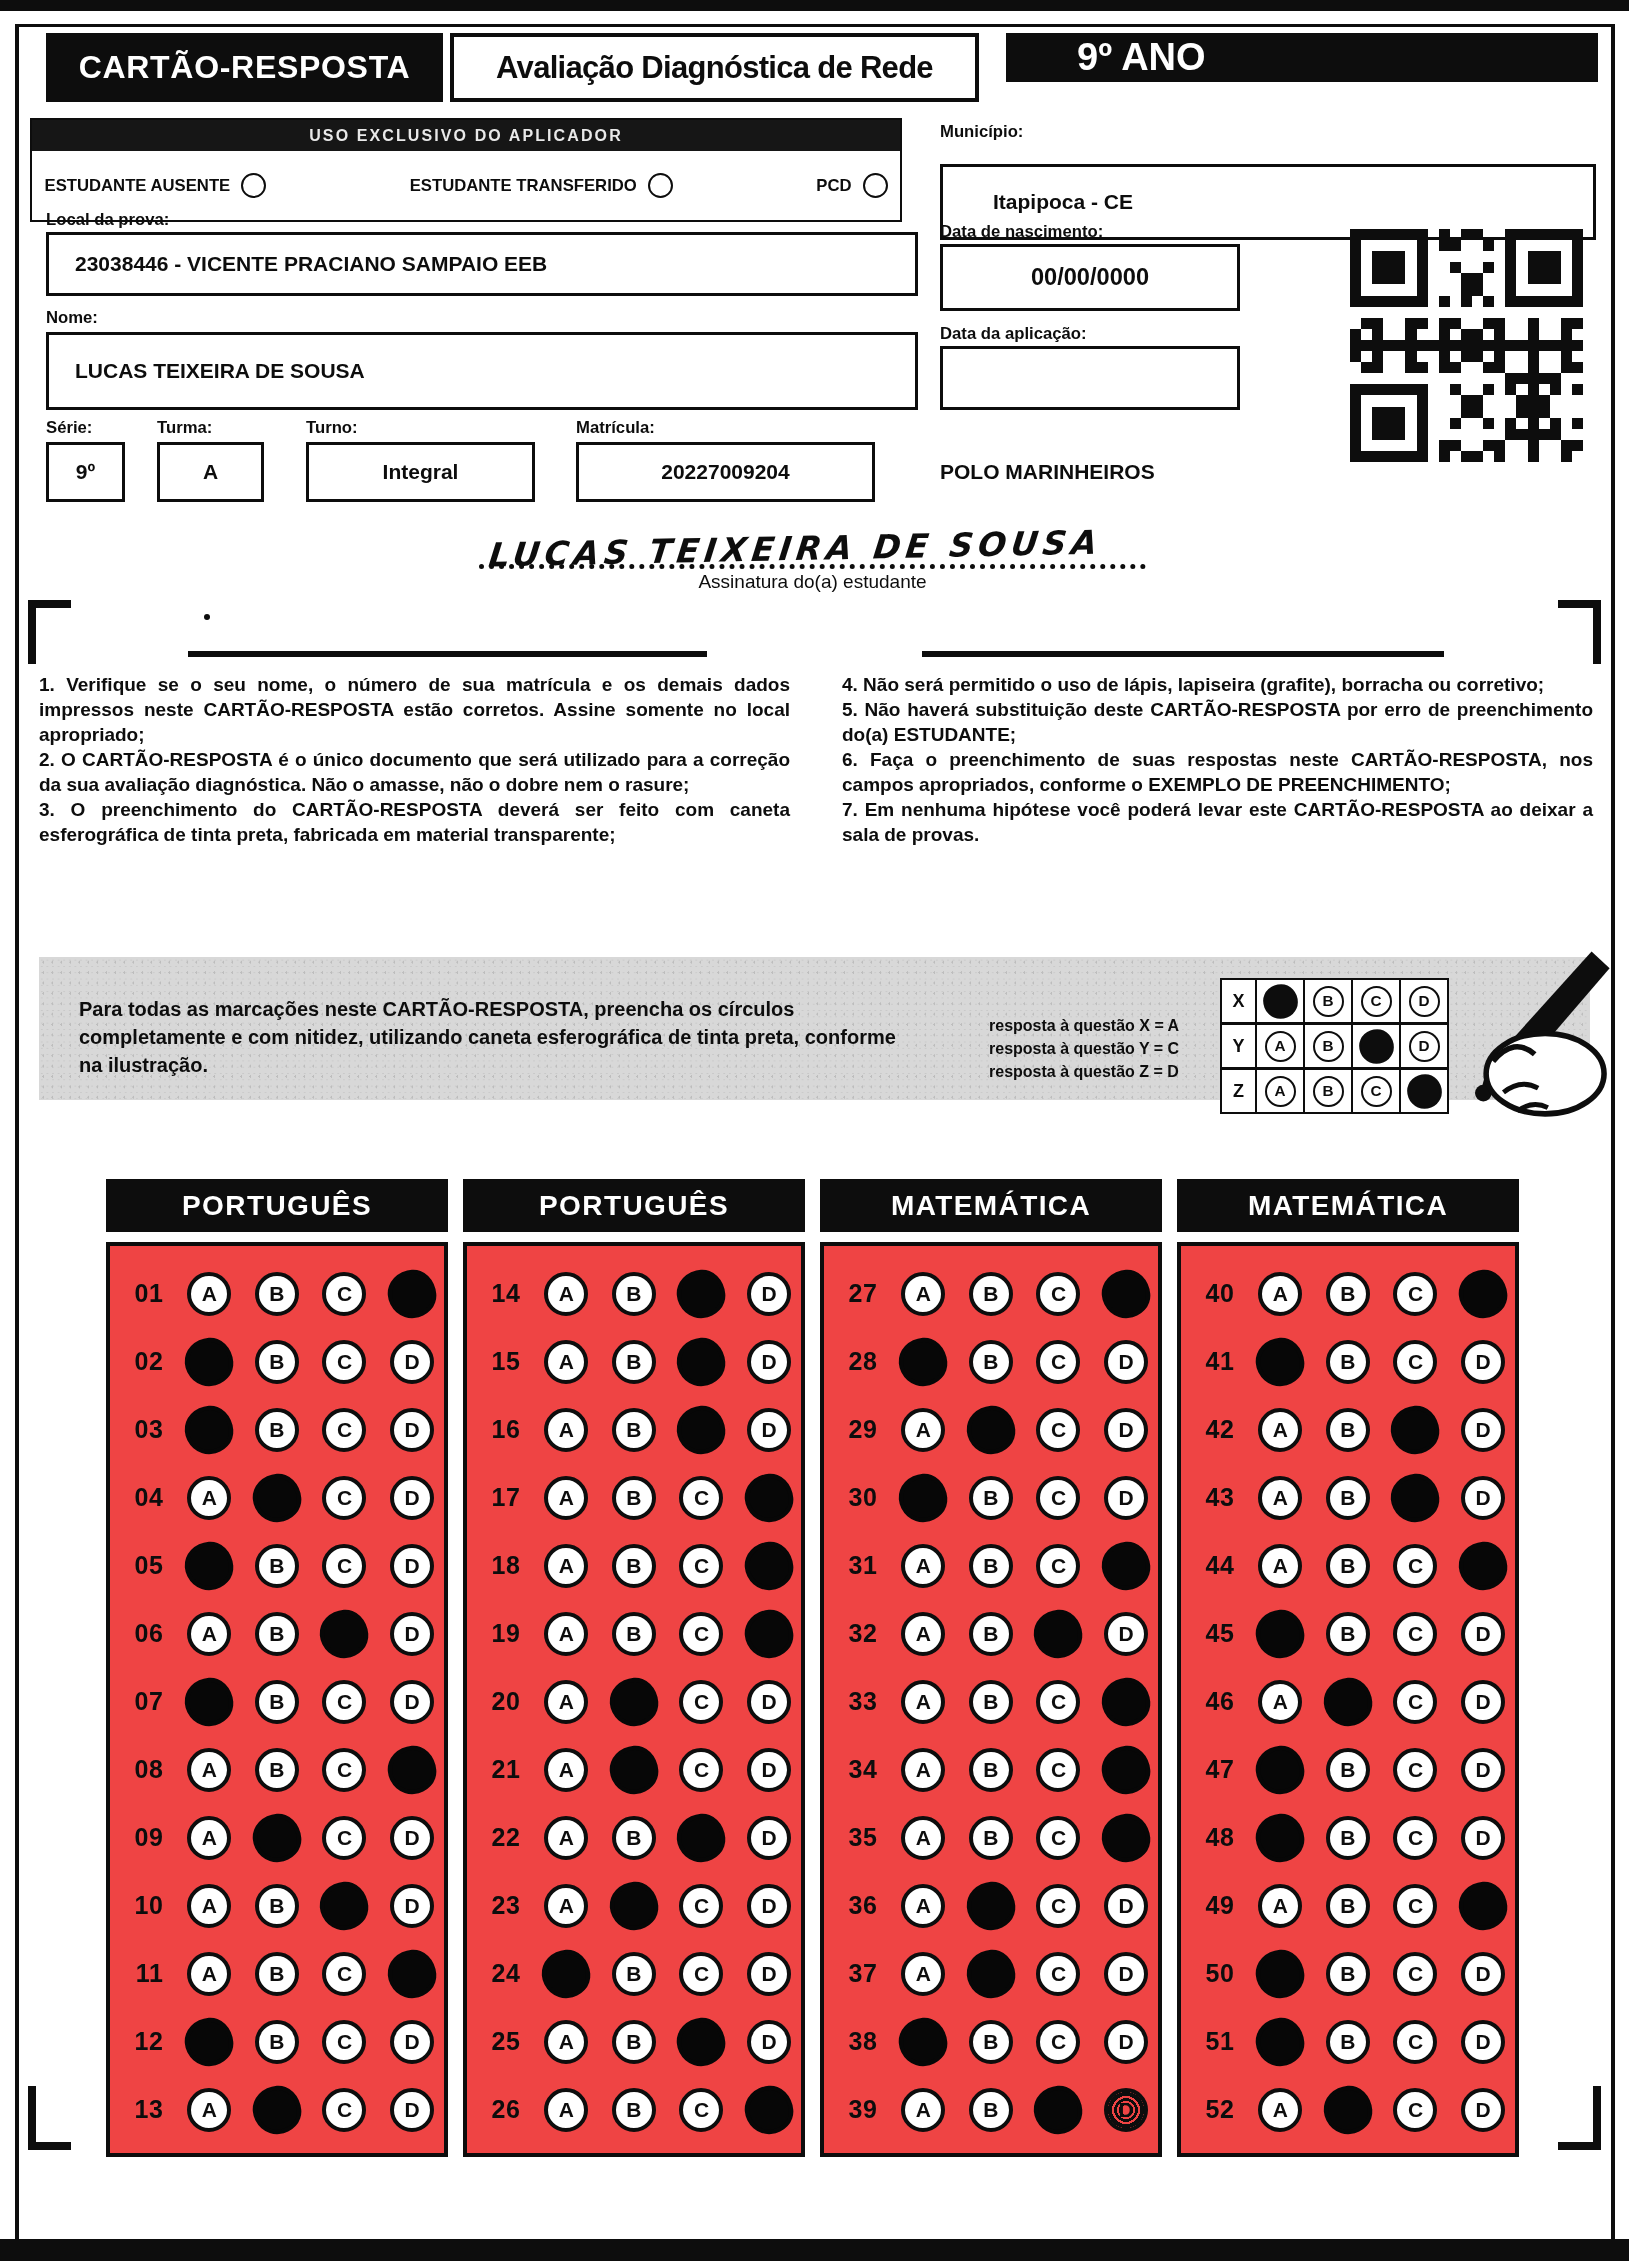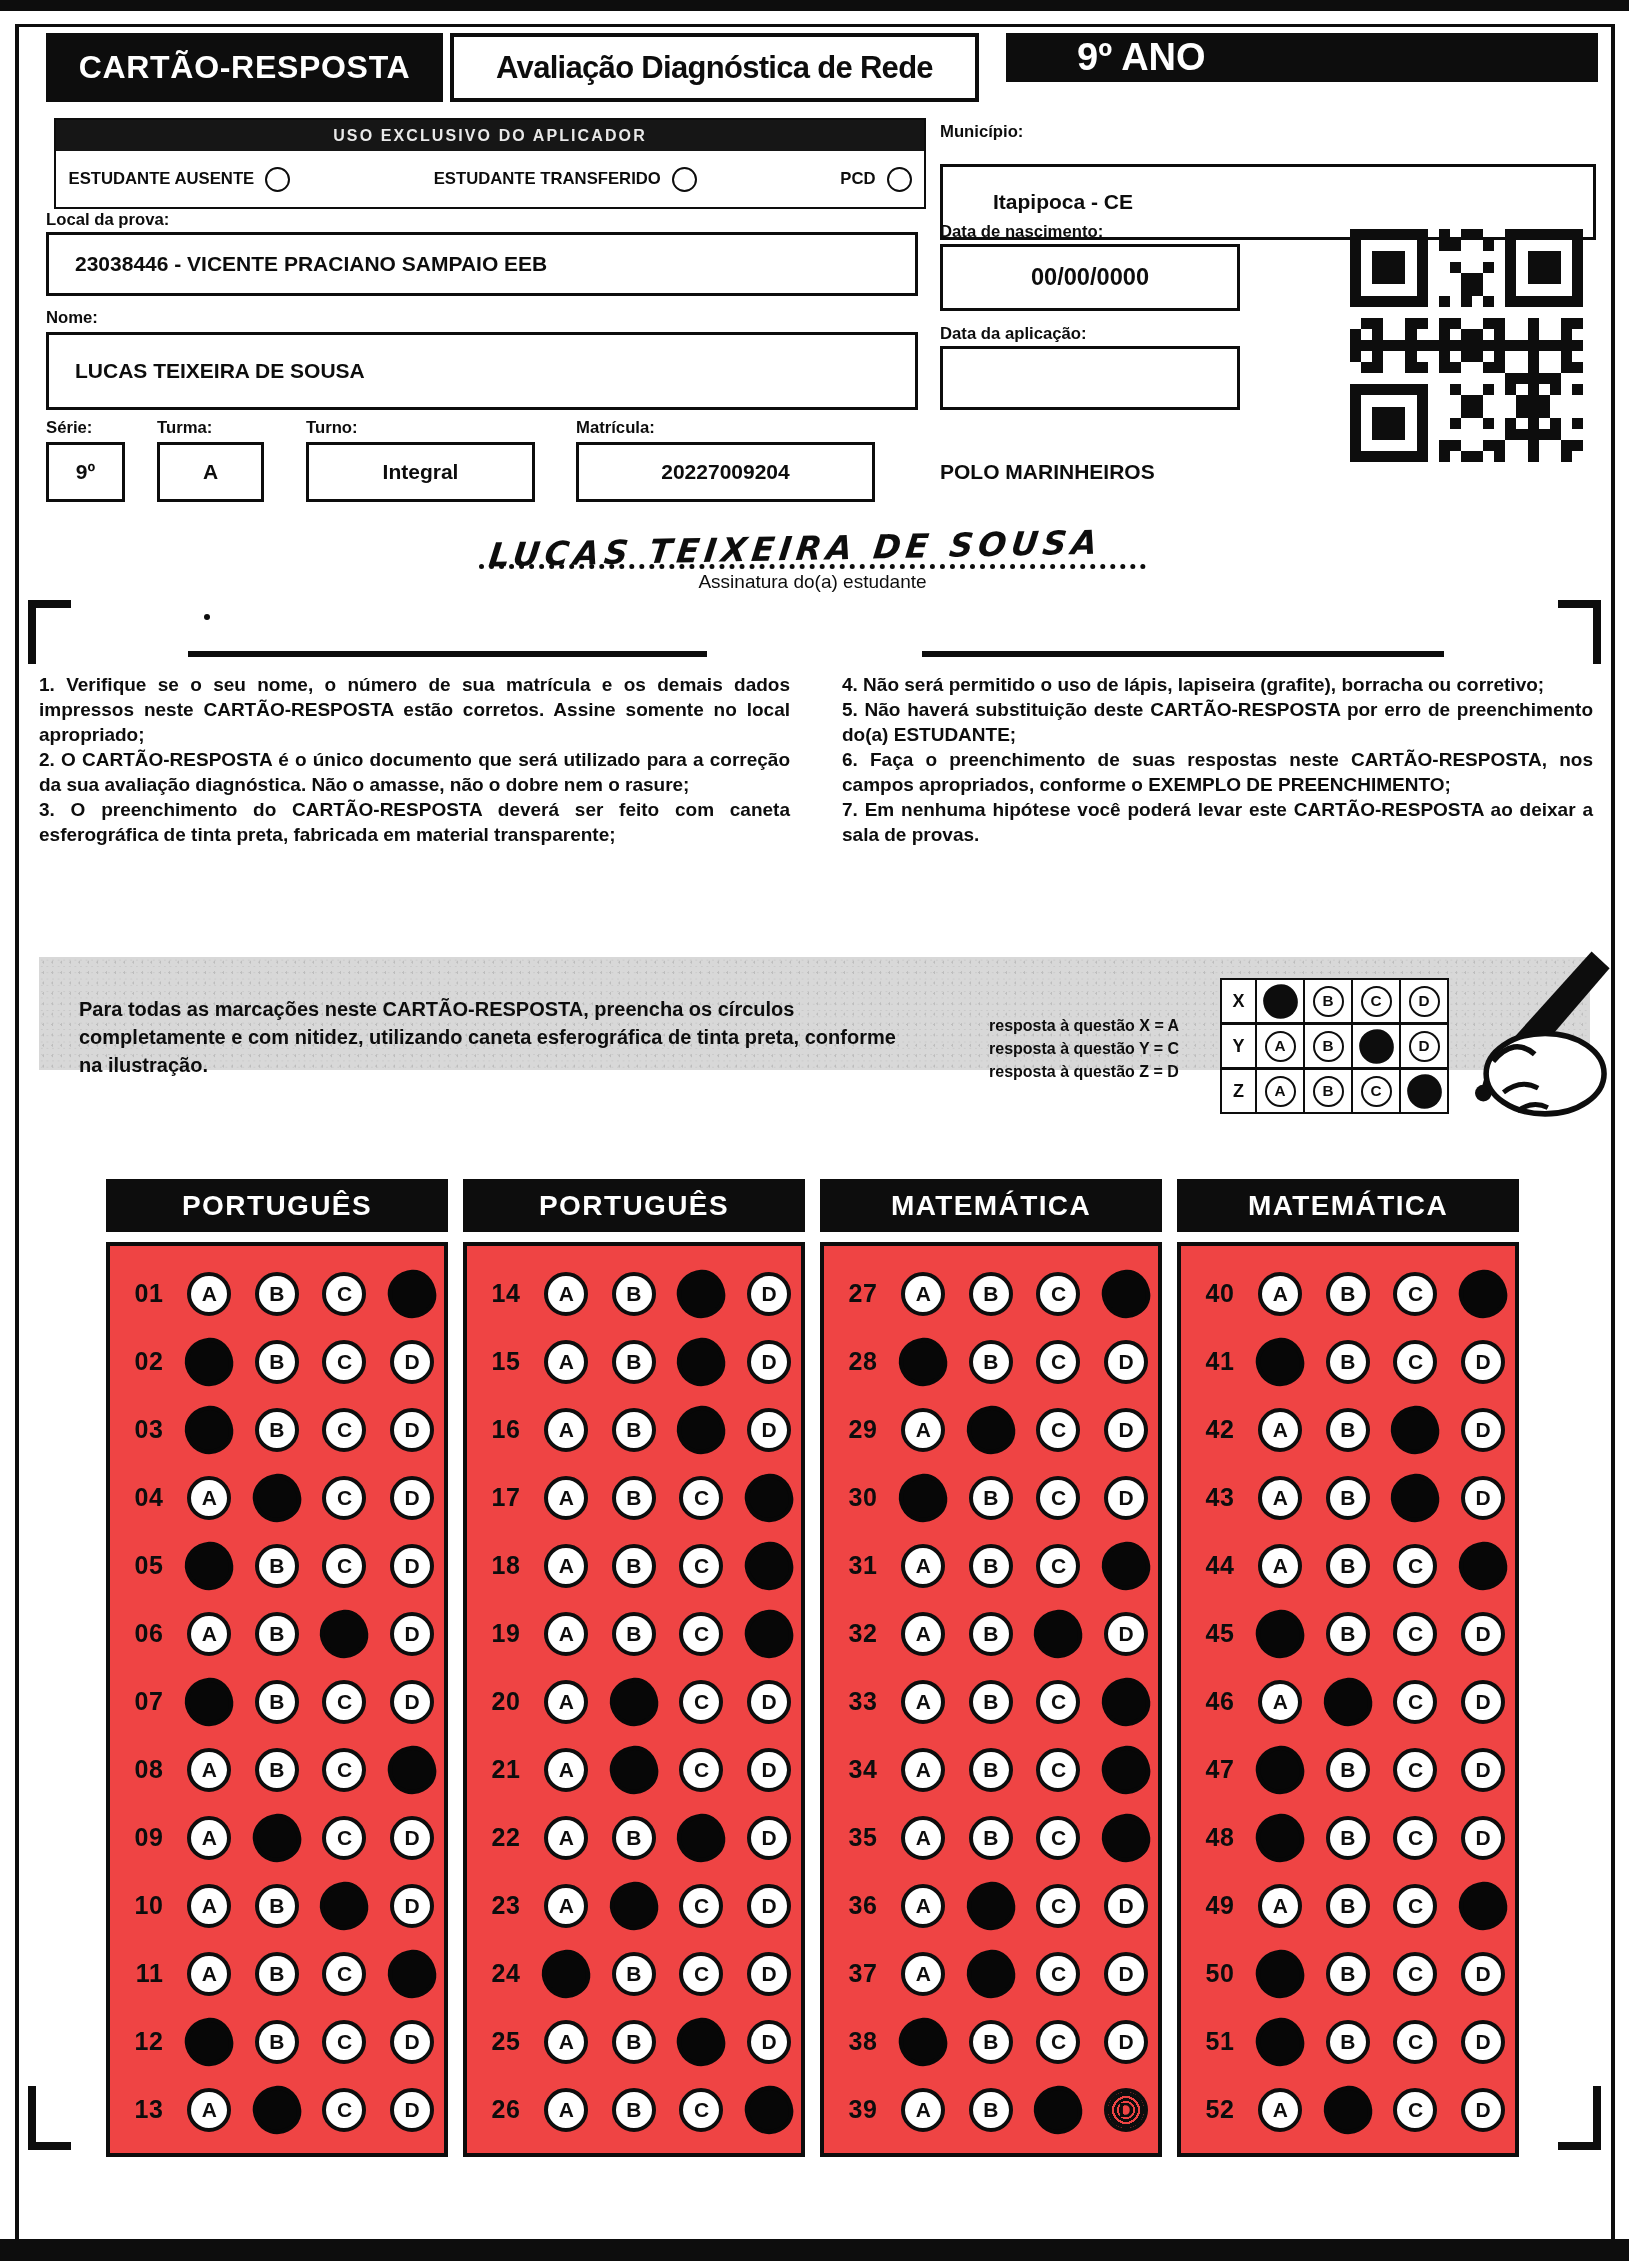--- a/index.html
+++ b/index.html
@@ -12,21 +12,21 @@
   .bottombar{left:0;top:2239px;width:1629px;height:22px;}
   .frameline-top{left:15.3px;top:23.6px;width:1599px;height:3.5px;}
   .frameline-left{left:15.3px;top:23.6px;width:3.5px;height:2215px;}
   .frameline-right{left:1611px;top:23.6px;width:3.5px;height:2215px;}
   
   .hdr-black{background:#0d0d0d;color:#fff;display:flex;align-items:center;justify-content:center;font-weight:bold;}
   .hdr-card{left:46px;top:33px;width:397px;height:69px;font-size:32px;letter-spacing:0.7px;}
   .hdr-assess{left:450px;top:33px;width:529px;height:69px;background:#fff;border:4.9px solid #0d0d0d;box-sizing:border-box;display:flex;align-items:center;justify-content:center;font-weight:bold;font-size:31px;letter-spacing:-0.7px;}
   .hdr-grade{left:1006px;top:33px;width:592px;height:49px;justify-content:flex-start;padding-left:71px;font-size:38px;box-sizing:border-box;}
   
-  .app-box{left:54px;top:118px;width:872px;height:91px;border:2.8px solid #0d0d0d;box-sizing:border-box;}
+  .app-box{left:30px;top:118px;width:872px;height:104px;border:2.8px solid #0d0d0d;box-sizing:border-box;}
   .app-bar{position:absolute;left:0;top:0;width:100%;height:31px;background:#0d0d0d;color:#e9e9e9;display:flex;align-items:center;justify-content:center;font-weight:bold;font-size:16px;letter-spacing:2.1px;opacity:.96;}
   .app-opts{position:absolute;left:12.5px;right:12.5px;top:31px;bottom:0;display:flex;align-items:center;justify-content:space-between;}
   .app-opt{display:flex;align-items:center;gap:11px;}
   .app-opt-label{font-weight:bold;font-size:16.7px;}
   .app-circle{width:21px;height:21px;border:2.1px solid #0d0d0d;border-radius:50%;display:inline-block;}
   
   .flabel{font-weight:bold;font-size:16.7px;}
   .fbox{border:3.5px solid #0d0d0d;box-sizing:border-box;display:flex;align-items:center;font-weight:bold;font-size:21px;}
   .lbl-local{left:46px;top:210px;}
   .box-local{left:46px;top:232px;width:872px;height:64px;padding-left:26px;}
@@ -54,21 +54,21 @@
   .cm-br-h{left:1558px;top:2142px;width:43px;height:8.3px;} .cm-br-v{left:1593px;top:2086px;width:8.3px;height:64px;}
   .dot{left:204px;top:614px;width:6.3px;height:6.3px;border-radius:50%;background:#0d0d0d;}
   
   .inst-title{left:0;top:639px;width:1629px;text-align:center;font-weight:bold;font-size:21.5px;letter-spacing:0.7px;}
   .inst-line-l{left:188px;top:651px;width:519px;height:6.3px;}
   .inst-line-r{left:922px;top:651px;width:522px;height:6.3px;}
   .inst-col{top:672px;width:751px;font-weight:bold;font-size:19px;line-height:25px;text-align:justify;}
   .inst-left{left:39px;} .inst-right{left:842px;}
   .inst-col p{margin:0;}
   
-  .exbox{left:39px;top:957px;width:1551px;height:113px;background:#d8d8d8;
+  .exbox{left:39px;top:957px;width:1551px;height:143px;background:#d8d8d8;
     background-image:radial-gradient(#bdbdbd 1px,transparent 1px),radial-gradient(#c9c9c9 0.7px,transparent 0.7px);
     background-size:9px 10.4px,5.6px 6.3px;}
   .extext{position:absolute;left:40px;top:38px;width:819px;font-weight:bold;font-size:20px;line-height:28px;}
   .exlegend{position:absolute;left:950px;top:57px;width:229px;font-weight:bold;font-size:16px;line-height:23px;white-space:nowrap;}
   .exgrid{position:absolute;left:1181px;top:21px;border:2.8px solid #0d0d0d;background:#fff;}
   .ex-row{display:flex;border-bottom:3.5px solid #0d0d0d;}
   .ex-row:last-child{border-bottom:none;}
   .ex-labelcell{width:33px;display:flex;align-items:center;justify-content:center;font-weight:bold;font-size:18px;border-right:2.1px solid #0d0d0d;}
   .ex-cell{width:46px;height:42px;display:flex;align-items:center;justify-content:center;border-right:2.1px solid #0d0d0d;}
   .ex-cell:last-child{border-right:none;}

